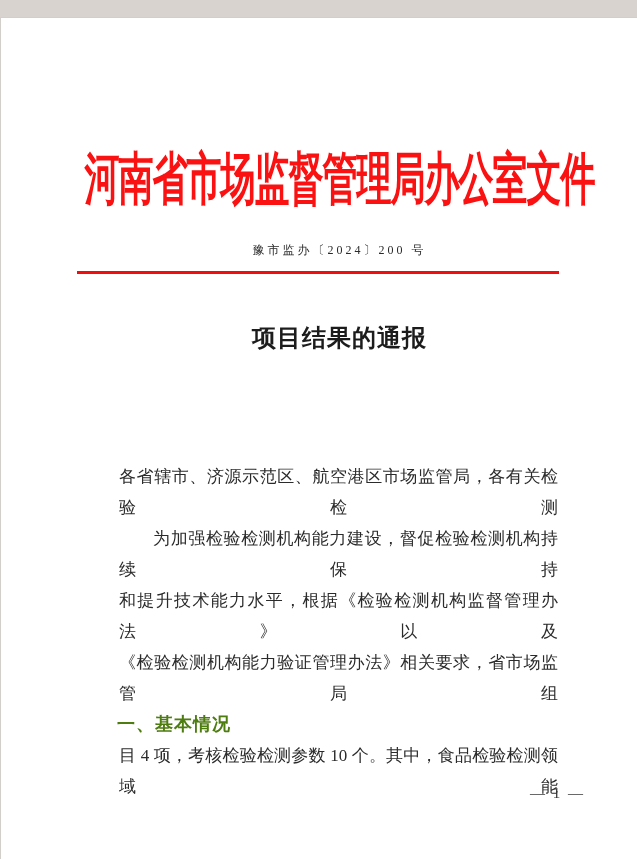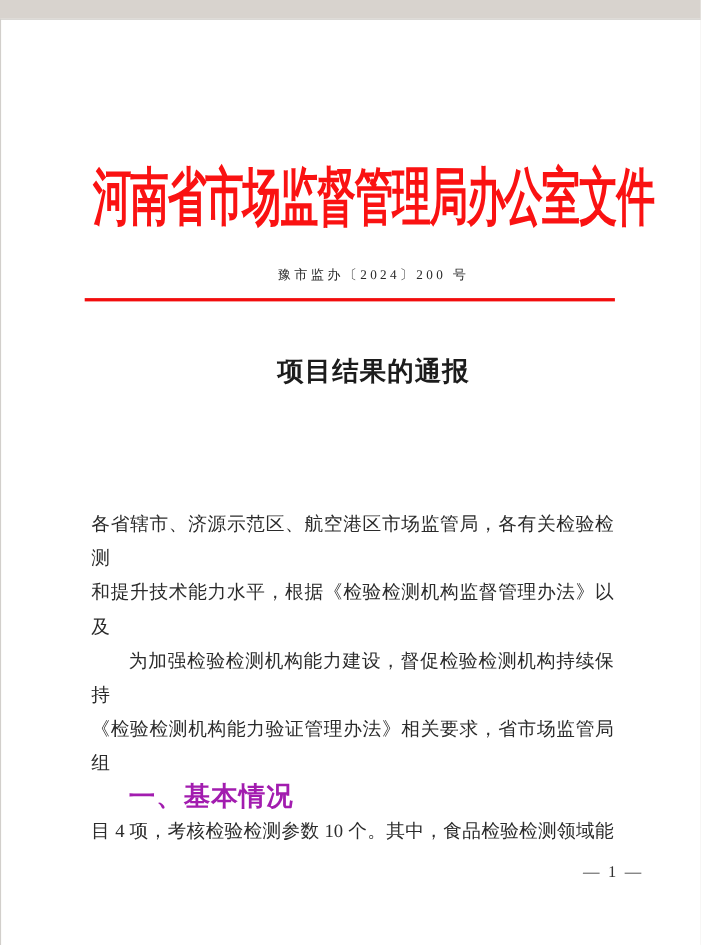--- a/index.html
+++ b/index.html
@@ -66,27 +66,28 @@
     width: 475px;
     font-size: 17px;
     line-height: 31px;
     color: #2b2b2b;
   }
   .line { white-space: nowrap; }
   .line.justify {
     text-align: justify;
     text-align-last: justify;
     white-space: normal;
+    margin-left: 36px;
   }
   .line.indent { text-indent: 34px; }
   .line.heading {
     font-family: "Liberation Sans", "DejaVu Sans", sans-serif;
     font-weight: bold;
-    font-size: 24px;
-    color: #a21caf;
+    font-size: 18px;
+    color: #4d7c0f;
     text-indent: 34px;
     letter-spacing: 1px;
   }
   .page-number {
     position: absolute;
     top: 767px; right: 93px;
     font-size: 15px;
     letter-spacing: 2px;
     color: #333333;
   }
@@ -101,22 +102,22 @@
   <div class="doc-number">豫市监办〔2024〕200 号</div>
 
   <div class="red-rule"></div>
 
   <div class="doc-title">
     <div class="title-line">项目结果的通报</div>
   </div>
 
   <div class="body-text">
     <div class="line justify">各省辖市、济源示范区、航空港区市场监管局，各有关检验检测</div>
+    <div class="line justify indent">为加强检验检测机构能力建设，督促检验检测机构持续保持</div>
     <div class="line justify">和提升技术能力水平，根据《检验检测机构监督管理办法》以及</div>
-    <div class="line justify indent">为加强检验检测机构能力建设，督促检验检测机构持续保持</div>
     <div class="line justify">《检验检测机构能力验证管理办法》相关要求，省市场监管局组</div>
     <div class="line heading">一、基本情况</div>
     <div class="line justify">目 4 项，考核检验检测参数 10 个。其中，食品检验检测领域能</div>
   </div>
 
   <div class="page-number">— 1 —</div>
 
 </div>
 
 </body></html>

